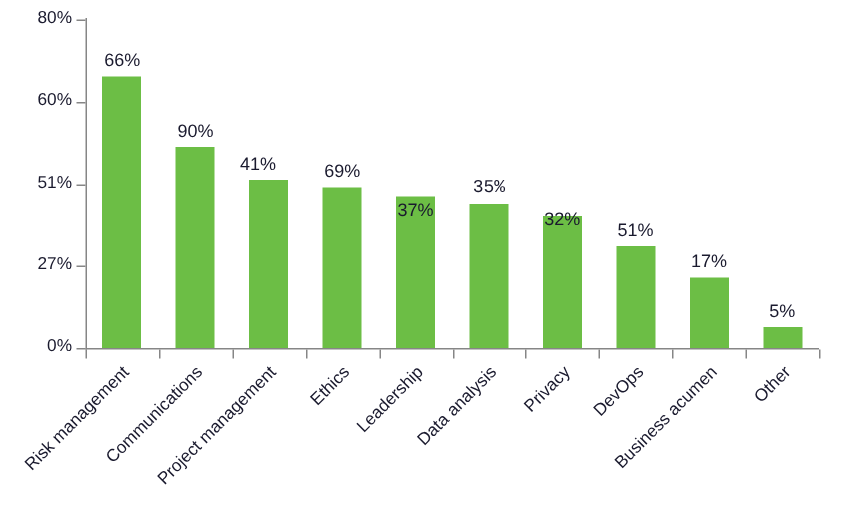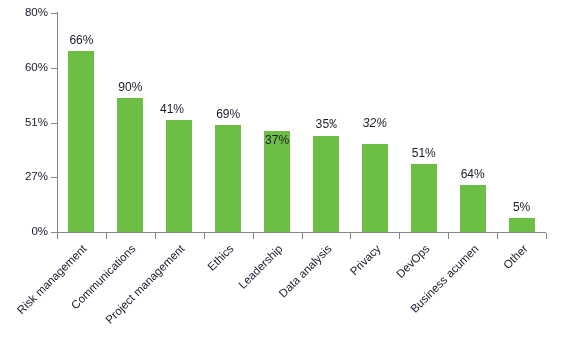--- a/index.html
+++ b/index.html
@@ -133,25 +133,25 @@
       <div class="bar-value" style="left: 105.35px; width: 50px; top: 80.8625px;">90%</div>
       <div class="bar" title="Project management 41%" style="left: 166.25px; width: 26px; top: 119.763px; height: 112.237px; background: rgb(108, 190, 69);"></div>
       <div class="bar-value" style="left: 147px; width: 50px; top: 102.763px;">41%</div>
       <div class="bar" title="Ethics 39%" style="left: 215.15px; width: 26px; top: 125.237px; height: 106.762px; background: rgb(108, 190, 69);"></div>
       <div class="bar-value" style="left: 203.15px; width: 50px; top: 108.237px;">69%</div>
       <div class="bar" title="Leadership 37%" style="left: 264.05px; width: 26px; top: 130.713px; height: 101.287px; background: rgb(108, 190, 69);"></div>
       <div class="bar-value" style="left: 252.05px; width: 50px; top: 113.713px; margin-top: 20px;">37%</div>
       <div class="bar" title="Data analysis 35%" style="left: 312.95px; width: 26px; top: 136.188px; height: 95.8125px; background: rgb(108, 190, 69);"></div>
       <div class="bar-value" style="left: 300.95px; width: 50px; top: 119.188px; font-family: Liberation Mono, monospace;">35%</div>
       <div class="bar" title="Privacy 32%" style="left: 361.85px; width: 26px; top: 144.4px; height: 87.6px; background: rgb(108, 190, 69);"></div>
-      <div class="bar-value" style="left: 349.85px; width: 50px; top: 117px; font-style: italic;">32%</div>
+      <div class="bar-value" style="left: 349.85px; width: 50px; top: 140px;">32%</div>
       <div class="bar" title="DevOps 25%" style="left: 410.75px; width: 26px; top: 163.562px; height: 68.4375px; background: rgb(108, 190, 69);"></div>
       <div class="bar-value" style="left: 398.75px; width: 50px; top: 146.562px;">51%</div>
       <div class="bar" title="Business acumen 17%" style="left: 459.65px; width: 26px; top: 185.463px; height: 46.5375px; background: rgb(108, 190, 69);"></div>
-      <div class="bar-value" style="left: 447.65px; width: 50px; top: 168.463px;">64%</div>
+      <div class="bar-value" style="left: 447.65px; width: 50px; top: 168.463px;">17%</div>
       <div class="bar" title="Other 5%" style="left: 508.55px; width: 26px; top: 218.312px; height: 13.6875px; background: rgb(108, 190, 69);"></div>
       <div class="bar-value" style="left: 496.55px; width: 50px; top: 201.312px;">5%</div>
     </div>
 
   <div id="cat-labels">
       <div class="cat-label" style="left: -118.55px; width: 200px; top: 243px;">Risk management</div>
       <div class="cat-label" style="left: -69.65px; width: 200px; top: 243px;">Communications</div>
       <div class="cat-label" style="left: -20.75px; width: 200px; top: 243px;">Project management</div>
       <div class="cat-label" style="left: 28.15px; width: 200px; top: 243px;">Ethics</div>
       <div class="cat-label" style="left: 77.05px; width: 200px; top: 243px;">Leadership</div>

